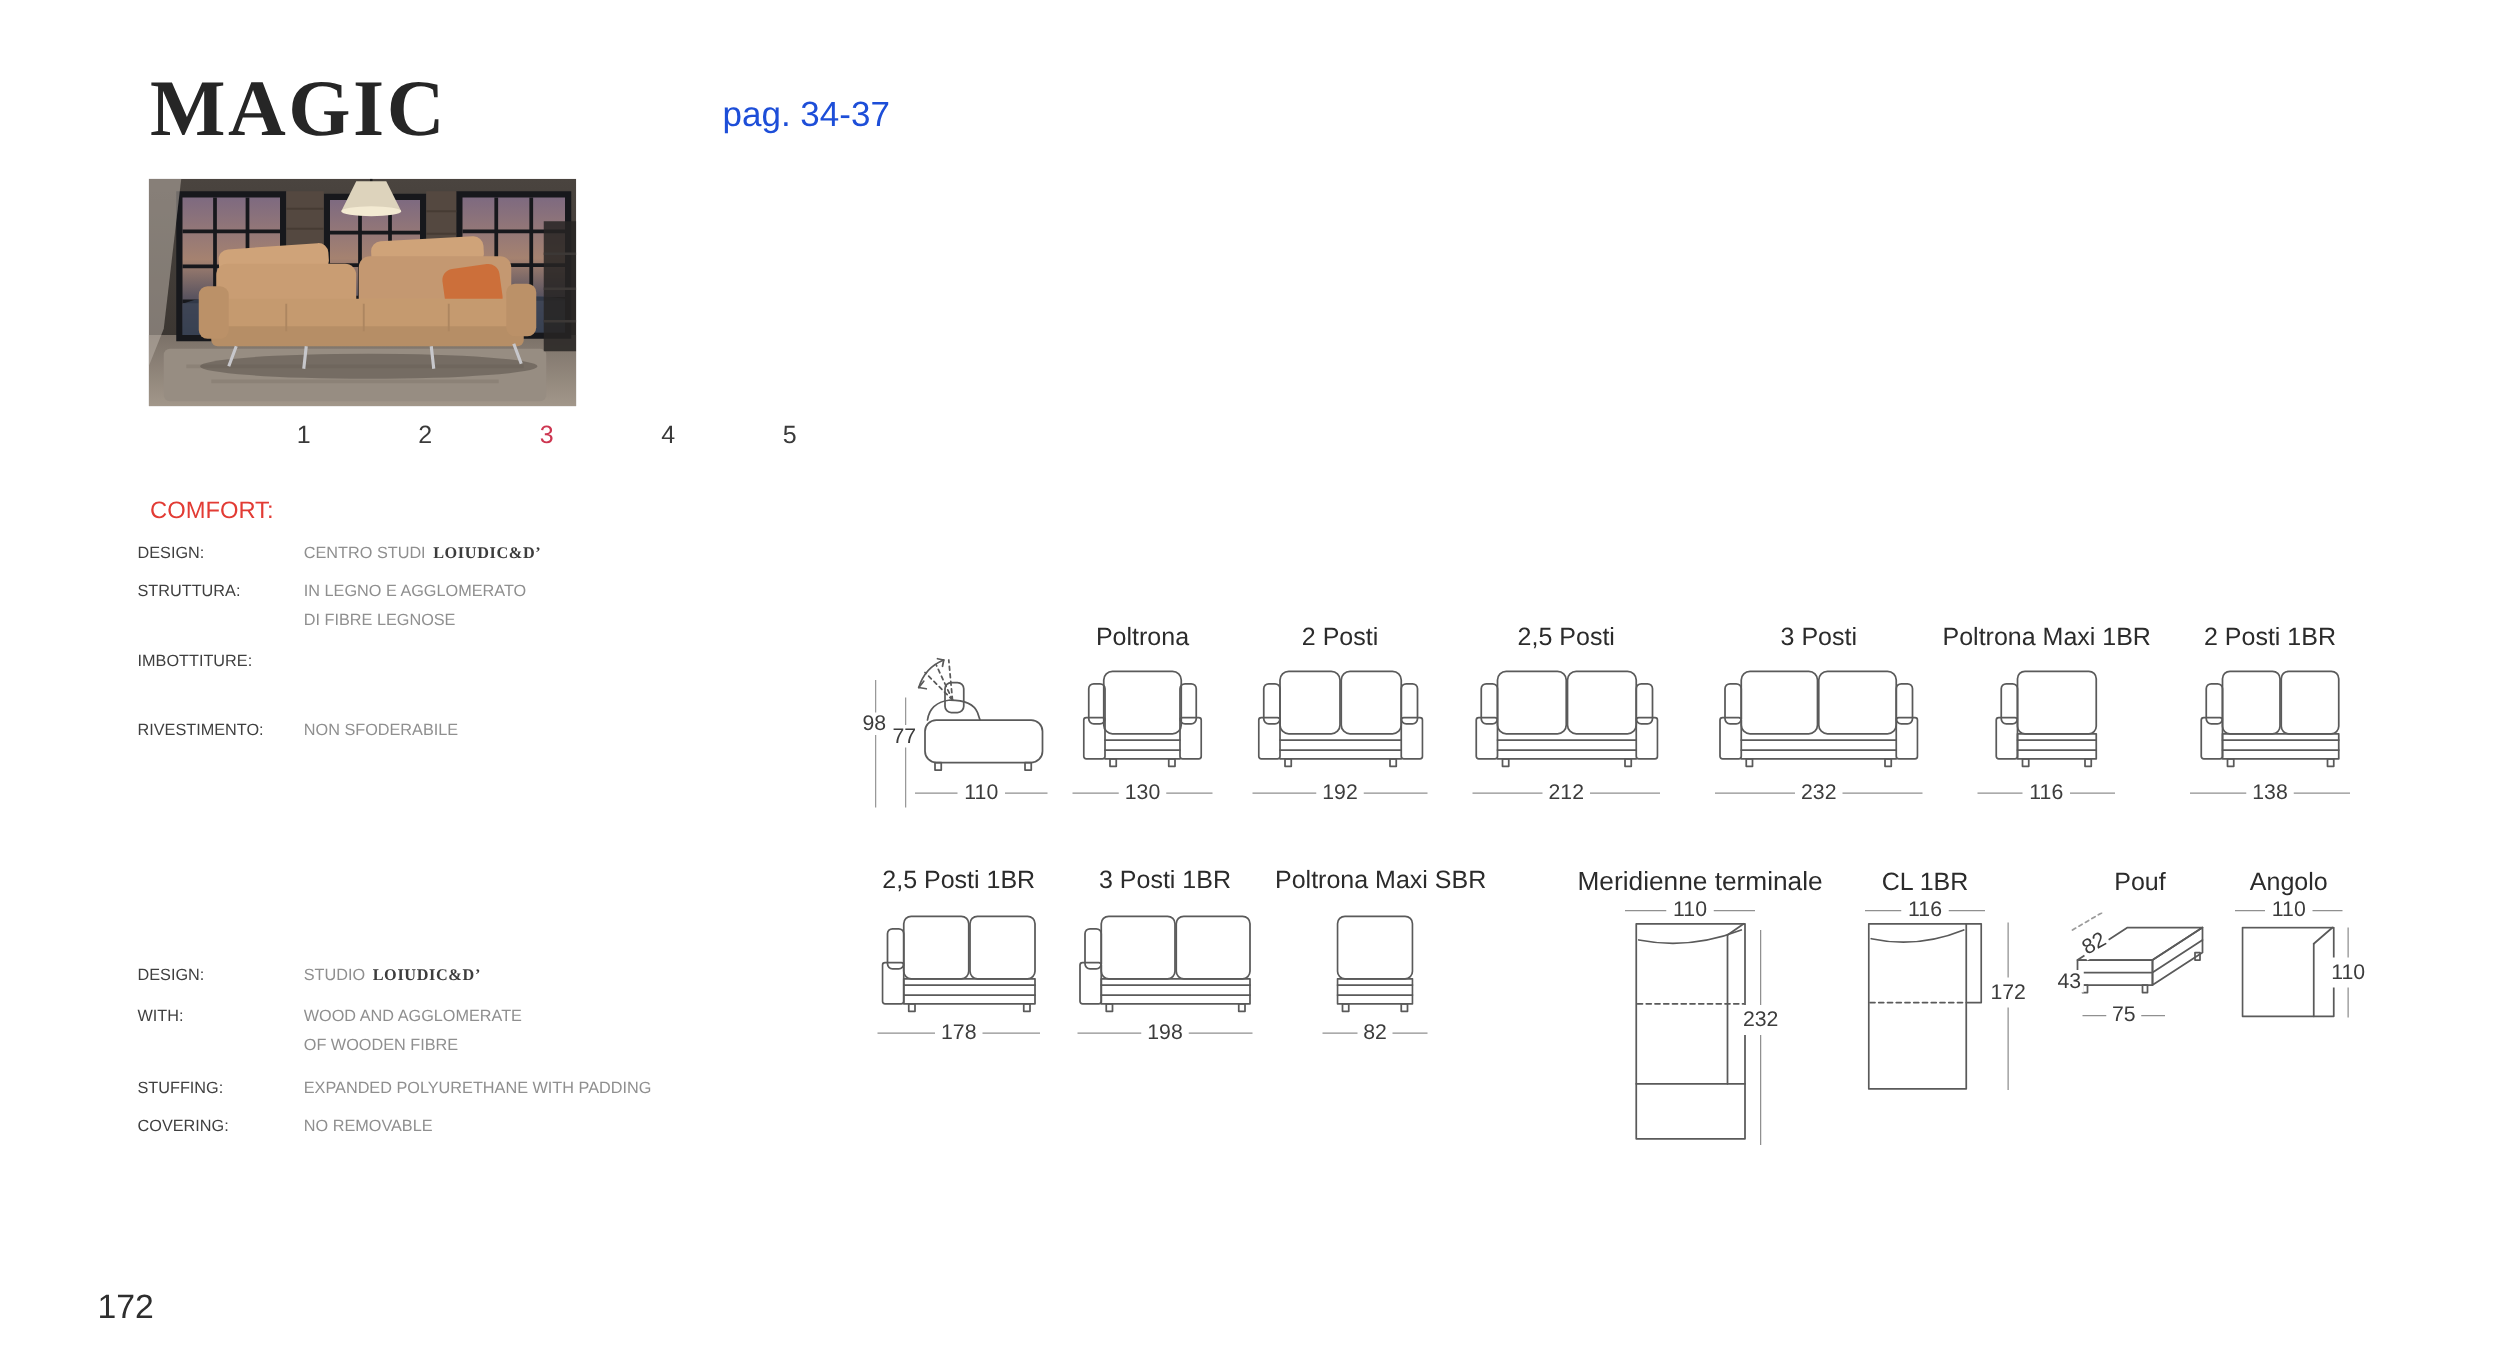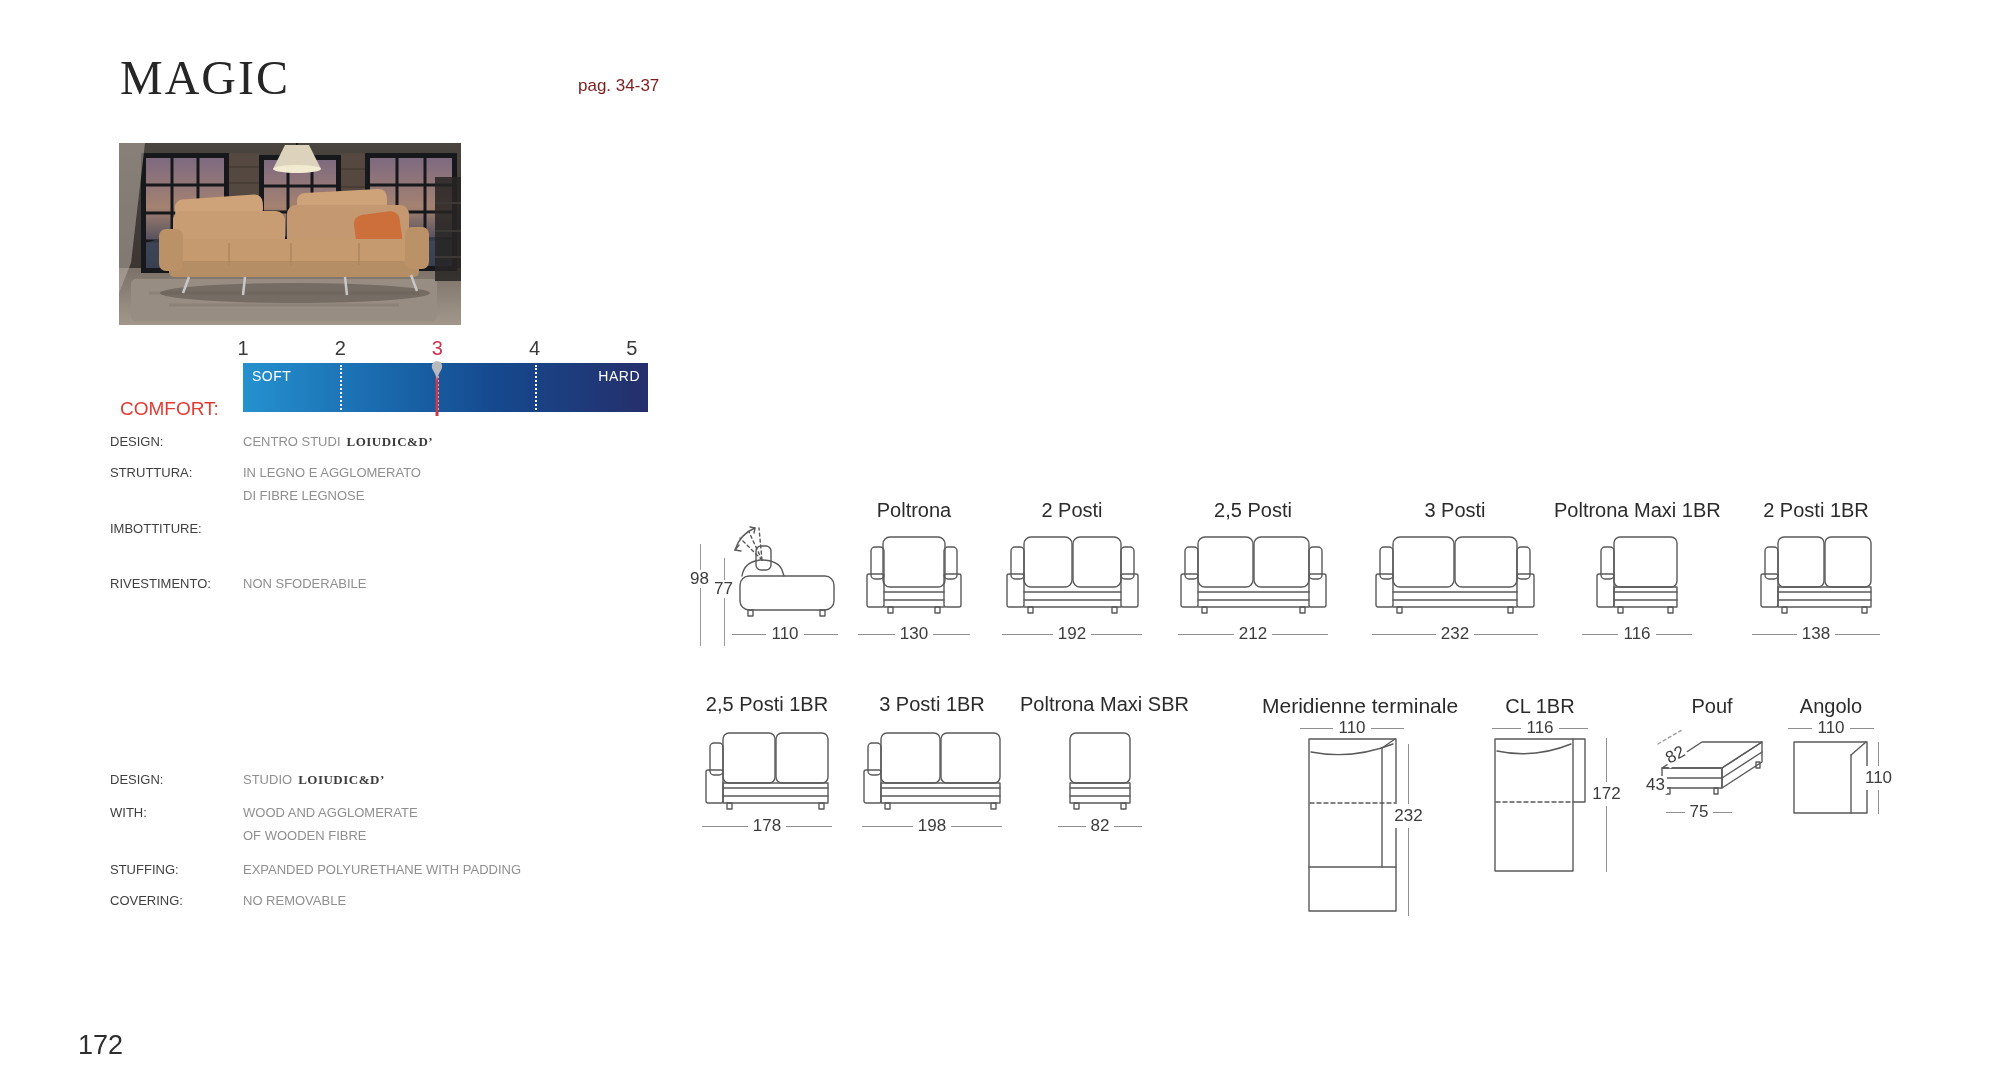--- a/index.html
+++ b/index.html
@@ -2,22 +2,22 @@
 <html><head>
 <meta charset="utf-8">
 <style>
   html,body{margin:0;padding:0;background:#fff;}
   .page{position:relative;width:1999px;height:1080px;background:#ffffff;overflow:hidden;
         font-family:"Liberation Sans",sans-serif;color:#444;}
   .abs{position:absolute;}
 
   
   .title{position:absolute;left:120px;top:50px;font-family:"Liberation Serif",serif;
-         font-weight:400;font-size:48px;letter-spacing:2px;color:#262626;}
-  .pageref{position:absolute;left:578px;top:76px;font-size:17px;color:#7f1d1d;}
+         font-weight:700;font-size:64px;letter-spacing:2px;color:#262626;}
+  .pageref{position:absolute;left:578px;top:76px;font-size:28px;color:#1d4ed8;}
   .pagenum{position:absolute;left:78px;top:1030px;font-size:27px;color:#2e2e2e;}
 
   
   .photo{position:absolute;left:119px;top:143px;width:342px;height:182px;}
 
   
   .comfort-wrap{position:absolute;left:243px;top:337px;width:405px;height:78px;}
   .tick{position:absolute;top:0;transform:translateX(-50%);font-size:20px;color:#3a3a3a;}
   .tick.red{color:#cd3550;}
   .cbar{position:absolute;left:0;top:26px;width:405px;height:49px;
@@ -126,33 +126,20 @@
     <path d="M316 60 H342 M316 88 H342 M316 114 H342" stroke="#3c3836" stroke-width="2"></path>
   </svg>
 
   <div class="comfort-label">COMFORT:</div>
   <div class="comfort-wrap">
     <span class="tick" style="left:0%">1</span>
     <span class="tick" style="left:24%">2</span>
     <span class="tick red" style="left:48%">3</span>
     <span class="tick" style="left:72%">4</span>
     <span class="tick" style="left:96%">5</span>
-    <div class="cbar">
-      <span class="soft">SOFT</span>
-      <span class="hard">HARD</span>
-      <div class="dotline" style="left:24%"></div>
-      <div class="dotline" style="left:48%"></div>
-      <div class="dotline" style="left:72%"></div>
-      <div class="marker-line" style="left:48%"></div>
-      <span class="marker-pin" style="left:48%">
-        <svg width="12" height="20" viewBox="0 0 12 20">
-            <path d="M6 0 a5.2 5.2 0 0 1 5.2 5.2 C11.2 9.5 7 11.5 6 19.5 C5 11.5 0.8 9.5 0.8 5.2 A5.2 5.2 0 0 1 6 0" fill="#b9b9bd"></path>
-          </svg>
-      </span>
-    </div>
   </div>
 
   <div class="specrow" style="top:430px">
     <span class="speclab">DESIGN:</span>
     <span class="specval">
       <span>CENTRO STUDI</span><span class="logo">LOIUDIC&amp;D’</span>
     </span>
   </div>
   <div class="specrow" style="top:461px">
     <span class="speclab">STRUTTURA:</span>

